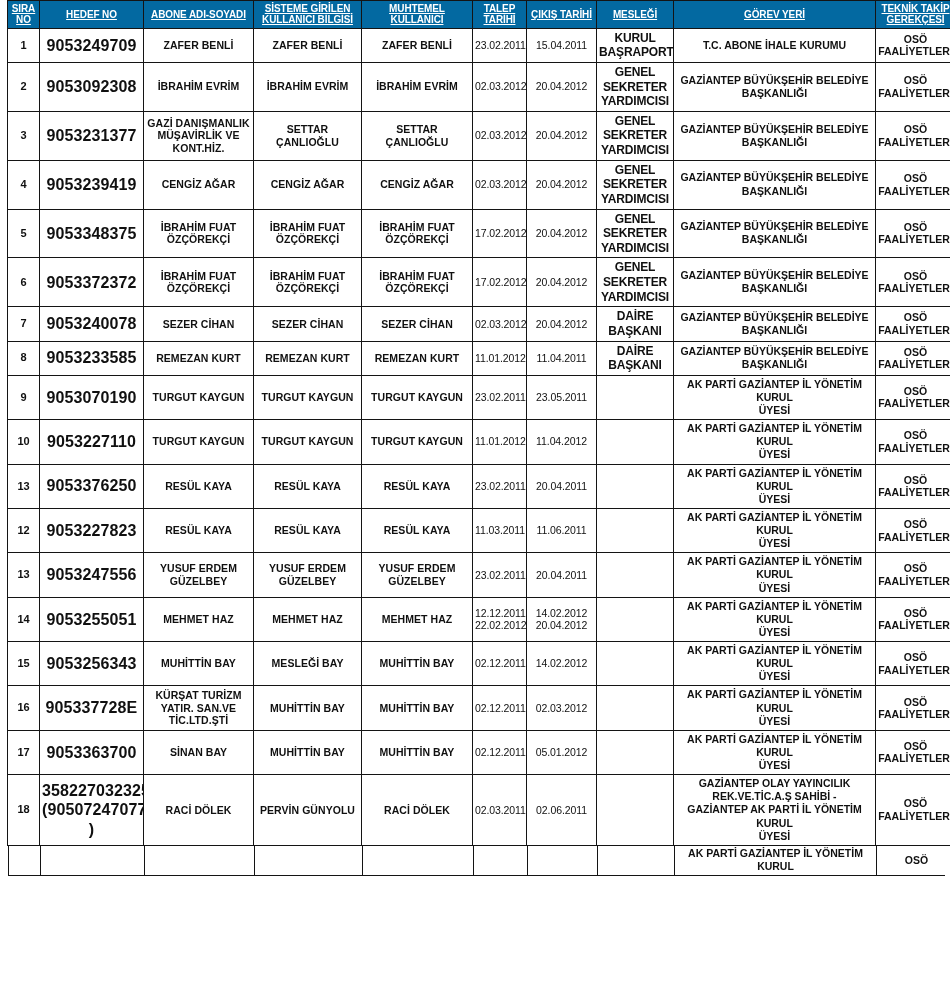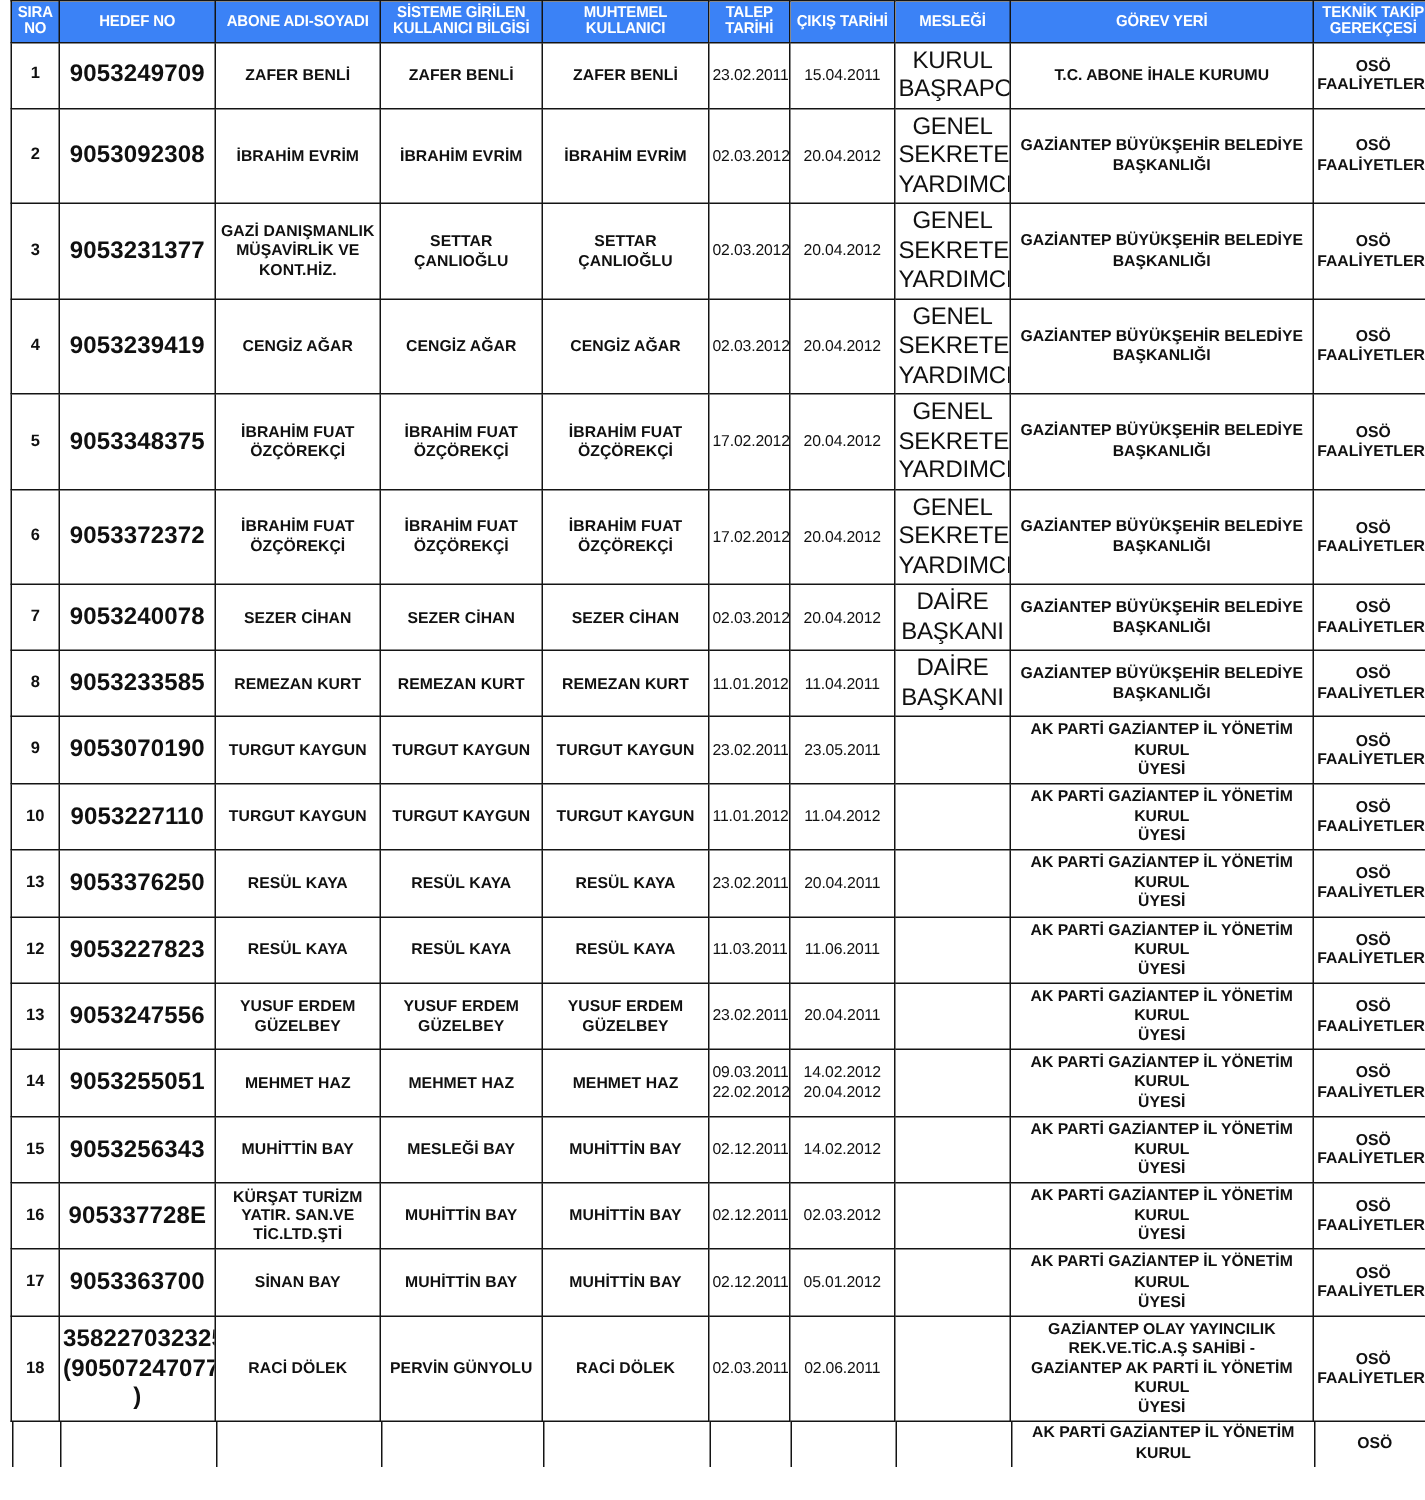--- a/index.html
+++ b/index.html
@@ -81,29 +81,30 @@
     margin-left: 1px;
   }
   table.grid th, table.grid td {
     border: 1px solid #141414;
     padding: 2px 2px;
     vertical-align: middle;
     text-align: center;
     overflow: hidden;
   }
   thead th {
-    background: #3b82f6;
+    background: #0369a1;
     color: #ffffff;
     font-weight: bold;
     font-size: 10.5px;
     line-height: 1.08;
     letter-spacing: -0.1px;
     padding: 5px 1px;
     border: 1px solid #0d0d0d;
     box-shadow: 0 0 0 1px #0d0d0d;
+    text-decoration: underline;
   }
   thead th .hdr {
     display: block;
     transform: scaleX(0.95);
   }
   tbody td {
     background: #ffffff;
     font-size: 10.5px;
     line-height: 1.22;
     color: #101010;
@@ -125,22 +126,22 @@
     letter-spacing: 0.05px;
     margin-left: 31px;
   }
   tbody td.c-talep,
   tbody td.c-cikis {
     font-weight: normal;
     font-size: 10.5px;
     letter-spacing: -0.1px;
   }
   tbody td.c-meslek {
-    font-weight: normal;
-    font-size: 16px;
+    font-weight: bold;
+    font-size: 12px;
     letter-spacing: -0.15px;
   }
   tbody td.c-gorev {
     font-weight: 600;
     font-size: 10.5px;
     line-height: 1.25;
     padding-left: 6px;
     padding-right: 6px;
   }
   tbody td.c-teknik {
@@ -658,21 +659,21 @@
           <td class="c-name">
             <span class="cellline">MEHMET HAZ</span>
           </td>
           <td class="c-sistem">
             <span class="cellline">MEHMET HAZ</span>
           </td>
           <td class="c-muhtemel">
             <span class="cellline">MEHMET HAZ</span>
           </td>
           <td class="c-talep">
-            <span class="cellline">09.03.2011</span>
+            <span class="cellline">12.12.2011</span>
             <span class="cellline">22.02.2012</span>
           </td>
           <td class="c-cikis">
             <span class="cellline">14.02.2012</span>
             <span class="cellline">20.04.2012</span>
           </td>
           <td class="c-meslek">
             <span class="cellline"></span>
           </td>
           <td class="c-gorev">

